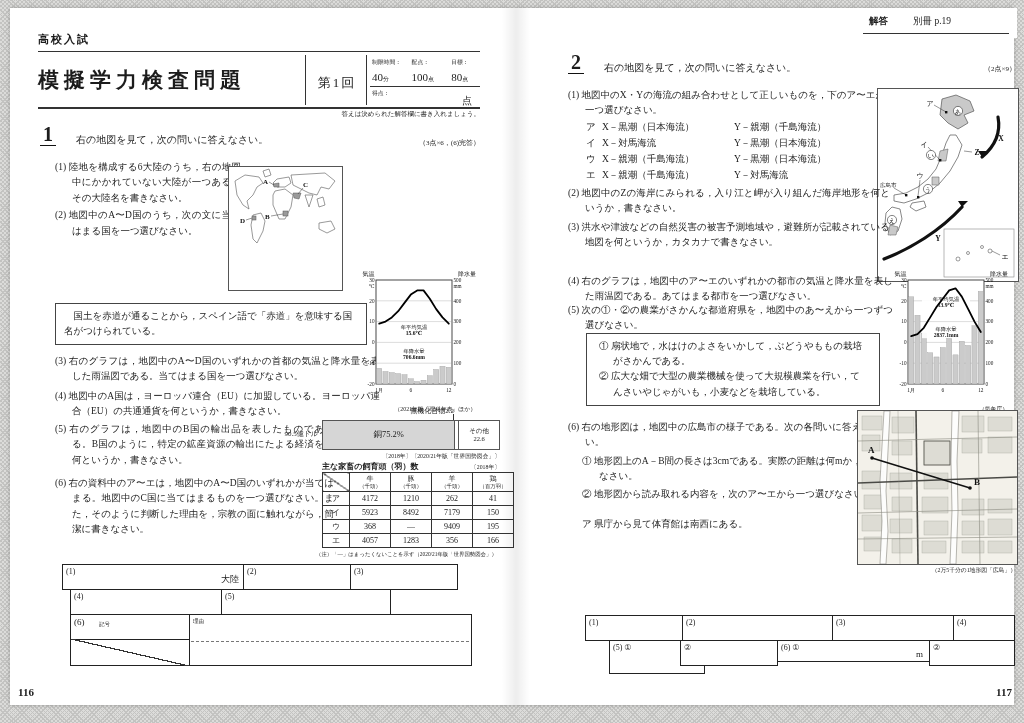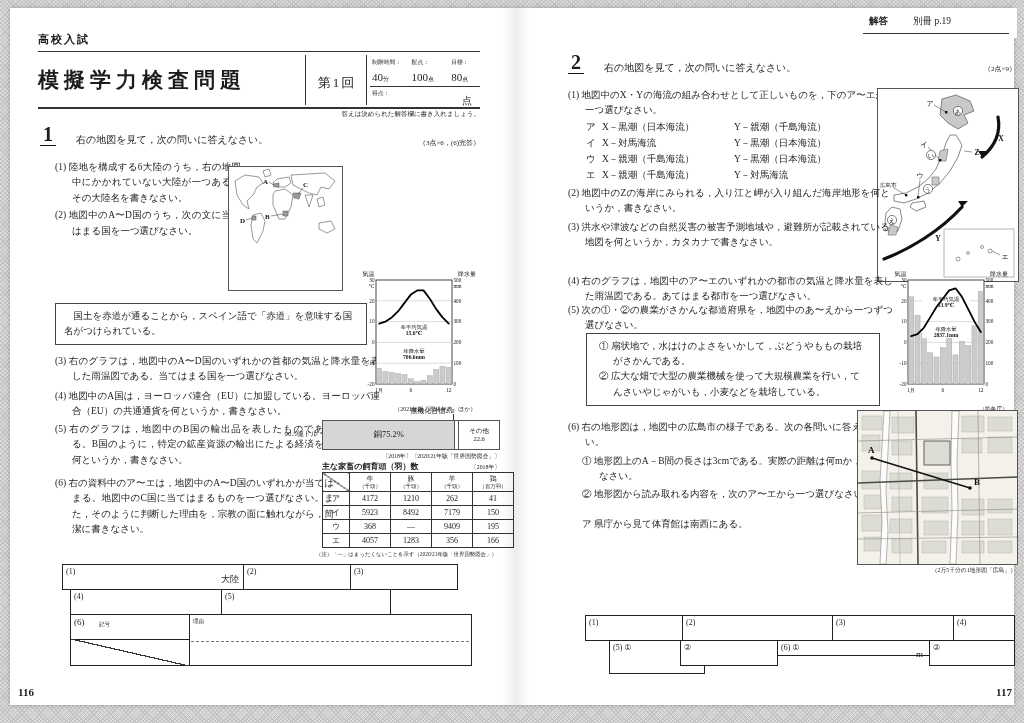--- a/index.html
+++ b/index.html
@@ -516,21 +516,21 @@
       </div>
     <div class="gcell" style="left:943px;top:607px;width:62px;height:26px;">
         <span class="gnum">(4)</span>
       </div>
     <div class="gcell" style="left:575px;top:632px;width:96px;height:34px;margin-left:24px;">
         <span class="gnum">(5) ①</span>
       </div>
     <div class="gcell" style="left:670px;top:632px;width:98px;height:26px;">
         <span class="gnum">②</span>
       </div>
-    <div class="gcell" style="left:767px;top:632px;width:153px;height:16px;">
+    <div class="gcell" style="left:767px;top:632px;width:153px;height:22px;">
       <span class="gnum">(6) ①</span>
       <span class="gunit">m</span>
     </div>
     <div class="gcell" style="left:919px;top:632px;width:86px;height:26px;">
         <span class="gnum">②</span>
       </div>
 
     <div class="abs pagenum" style="left:956px;top:678px;width:46px;text-align:right;">117</div>
   </div>
 </div>

